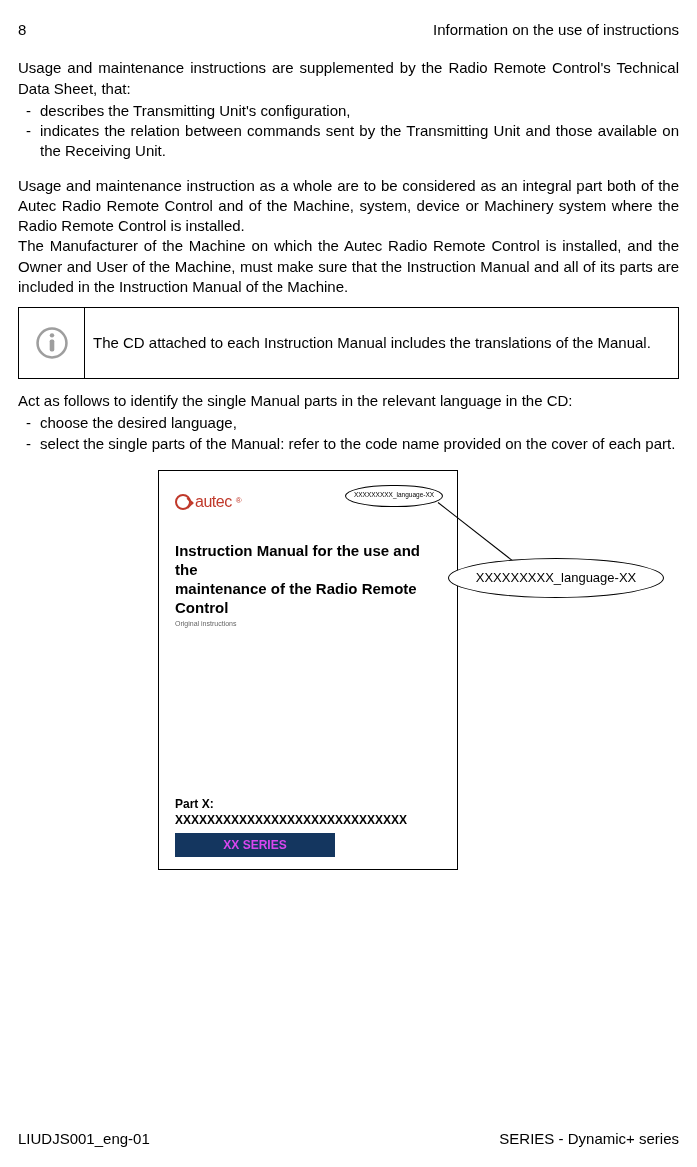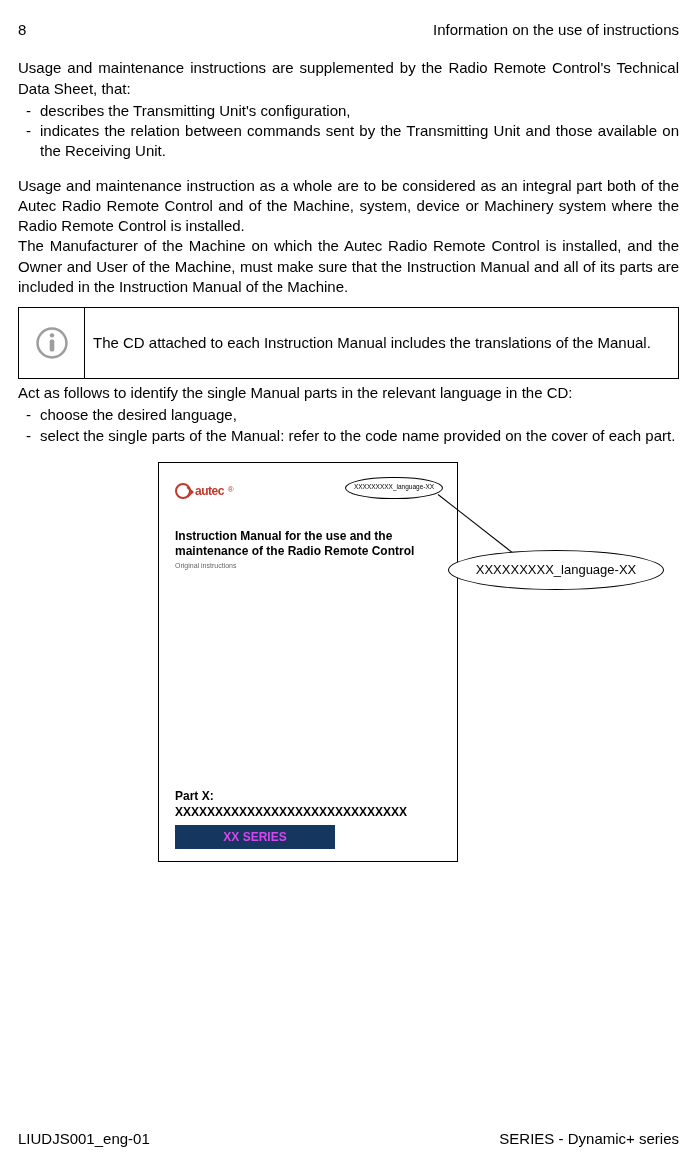--- a/index.html
+++ b/index.html
@@ -22,21 +22,21 @@
   }
   .para { text-align: justify; margin-bottom: 2px; }
   .para2 { text-align: justify; margin-top: 14px; }
   ul.dash { list-style: none; padding-left: 22px; margin-top: 0; }
   ul.dash li { position: relative; text-align: justify; margin-bottom: 0; }
   ul.dash li::before { content: "-"; position: absolute; left: -14px; }
   .info-box {
     border: 1px solid #000;
     display: flex;
     margin-top: 10px;
-    margin-bottom: 4px;
+    margin-bottom: 12px;
     height: 72px;
   }
   .info-icon-cell {
     width: 66px;
     display: flex;
     align-items: center;
     justify-content: center;
     border-right: 1px solid #000;
   }
   .info-text-cell {
@@ -66,23 +66,23 @@
   .logo-row { display: flex; align-items: center; gap: 4px; }
   .logo-circle {
     width: 16px; height: 16px; border: 2px solid #c0392b; border-radius: 50%;
     position: relative; display: inline-block;
   }
   .logo-circle::after {
     content: ""; position: absolute; width: 6px; height: 6px; border: 2px solid #c0392b;
     border-left: none; border-bottom: none; transform: rotate(45deg);
     left: 7px; top: 3px;
   }
-  .logo-text { font-weight: 700; color: #c0392b; font-size: 12px; letter-spacing: -0.5px; }
+  .logo-text { font-weight: 400; color: #c0392b; font-size: 16px; letter-spacing: -0.5px; }
   .logo-reg { font-size: 8px; color: #c0392b; vertical-align: super; }
-  .manual-title { font-size: 12px; font-weight: 700; margin-top: 30px; line-height: 1.25; }
+  .manual-title { font-size: 15px; font-weight: 700; margin-top: 30px; line-height: 1.25; }
   .orig { font-size: 7px; color: #666; margin-top: 2px; }
   .cover-bottom { position: absolute; bottom: 12px; left: 16px; right: 16px; }
   .part-line { font-size: 12px; font-weight: 700; margin-bottom: 4px; }
   .series-bar {
     background: #14365f; color: #d946ef; font-weight: 700;
     font-size: 12px; padding: 4px 10px; width: 160px; text-align: center;
   }
   .callout-small {
     position: absolute;
     top: 14px; right: 14px;

